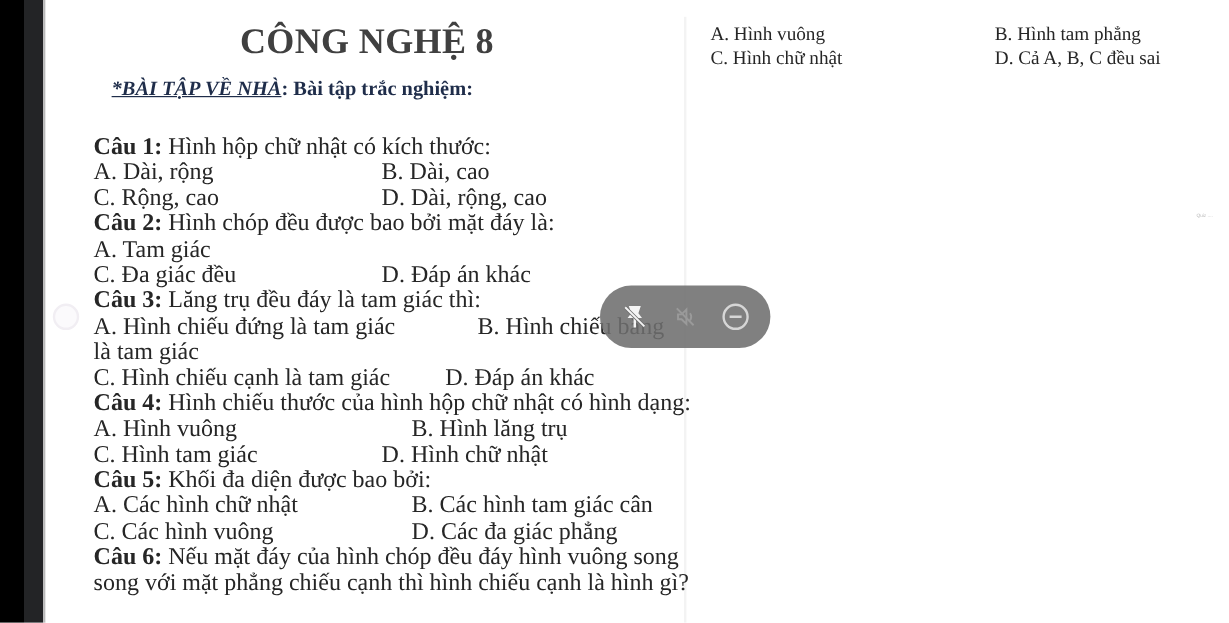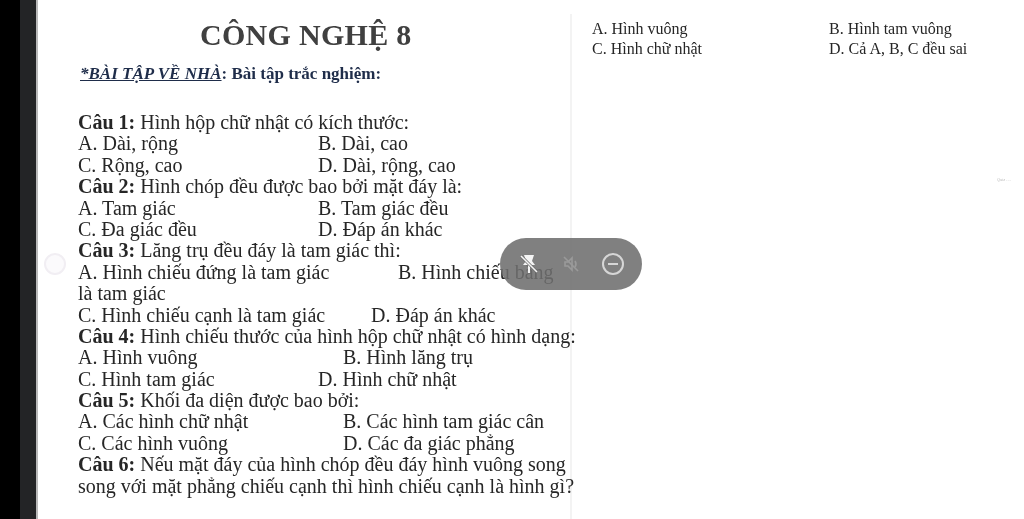--- a/index.html
+++ b/index.html
@@ -16,21 +16,21 @@
 
     .title {
       position: absolute; left: 200px; top: 18px; width: 240px;
       font-size: 30px; font-weight: bold; color: #404040; letter-spacing: 0.3px;
       text-align: left; white-space: nowrap;
     }
     .subtitle {
       position: absolute; left: 80px; top: 64px; font-size: 17px; font-weight: bold; color: #1f2d4a; white-space: nowrap;
     }
     .subtitle .hw {
-      font-style: italic; text-decoration: underline; text-decoration-thickness: 1px;
+      font-style: italic; text-decoration: underline; text-decoration-thickness: 1px; margin-left: 13px;
     }
 
     .quiz { position: absolute; left: 78px; top: 112px; width: 500px; font-size: 20px; line-height: 21.4px; color: #262626; }
     .row { position: relative; height: 21.4px; white-space: nowrap; }
     .q .num { font-weight: bold; }
     .opt { position: absolute; top: 0; white-space: nowrap; }
 
     .right-opts { position: absolute; top: 19px; font-size: 16px; line-height: 20px; color: #262626; }
     .right-opts .opt { position: absolute; white-space: nowrap; }
 
@@ -62,21 +62,21 @@
 <div class="faint-text">Quiz ....</div>
 
 <h1 class="title">CÔNG NGHỆ 8</h1>
 
 <div class="subtitle">
   <span class="hw">*BÀI TẬP VỀ NHÀ</span><span>: Bài tập trắc nghiệm:</span>
 </div>
 
 <div class="right-opts" style="left:0; width:1024px;">
   <span class="opt" style="left:592px; top:0;">A. Hình vuông</span>
-  <span class="opt" style="left:829px; top:0;">B. Hình tam vuông</span>
+  <span class="opt" style="left:829px; top:0;">B. Hình tam phẳng</span>
   <span class="opt" style="left:592px; top:20px;">C. Hình chữ nhật</span>
   <span class="opt" style="left:829px; top:20px;">D. Cả A, B, C đều sai</span>
 </div>
 
 <div class="quiz">
 
   <div class="row q">
     <span class="num">Câu 1:</span><span> Hình hộp chữ nhật có kích thước:</span>
   </div>
   <div class="row">
@@ -86,21 +86,20 @@
   <div class="row">
     <span class="opt" style="left:0;">C. Rộng, cao</span>
     <span class="opt" style="left:240px;">D. Dài, rộng, cao</span>
   </div>
 
   <div class="row q">
     <span class="num">Câu 2:</span><span> Hình chóp đều được bao bởi mặt đáy là:</span>
   </div>
   <div class="row">
     <span class="opt" style="left:0;">A. Tam giác</span>
-    <span class="opt" style="left:240px;">B. Tam giác đều</span>
   </div>
   <div class="row">
     <span class="opt" style="left:0;">C. Đa giác đều</span>
     <span class="opt" style="left:240px;">D. Đáp án khác</span>
   </div>
 
   <div class="row q">
     <span class="num">Câu 3:</span><span> Lăng trụ đều đáy là tam giác thì:</span>
   </div>
   <div class="row">

